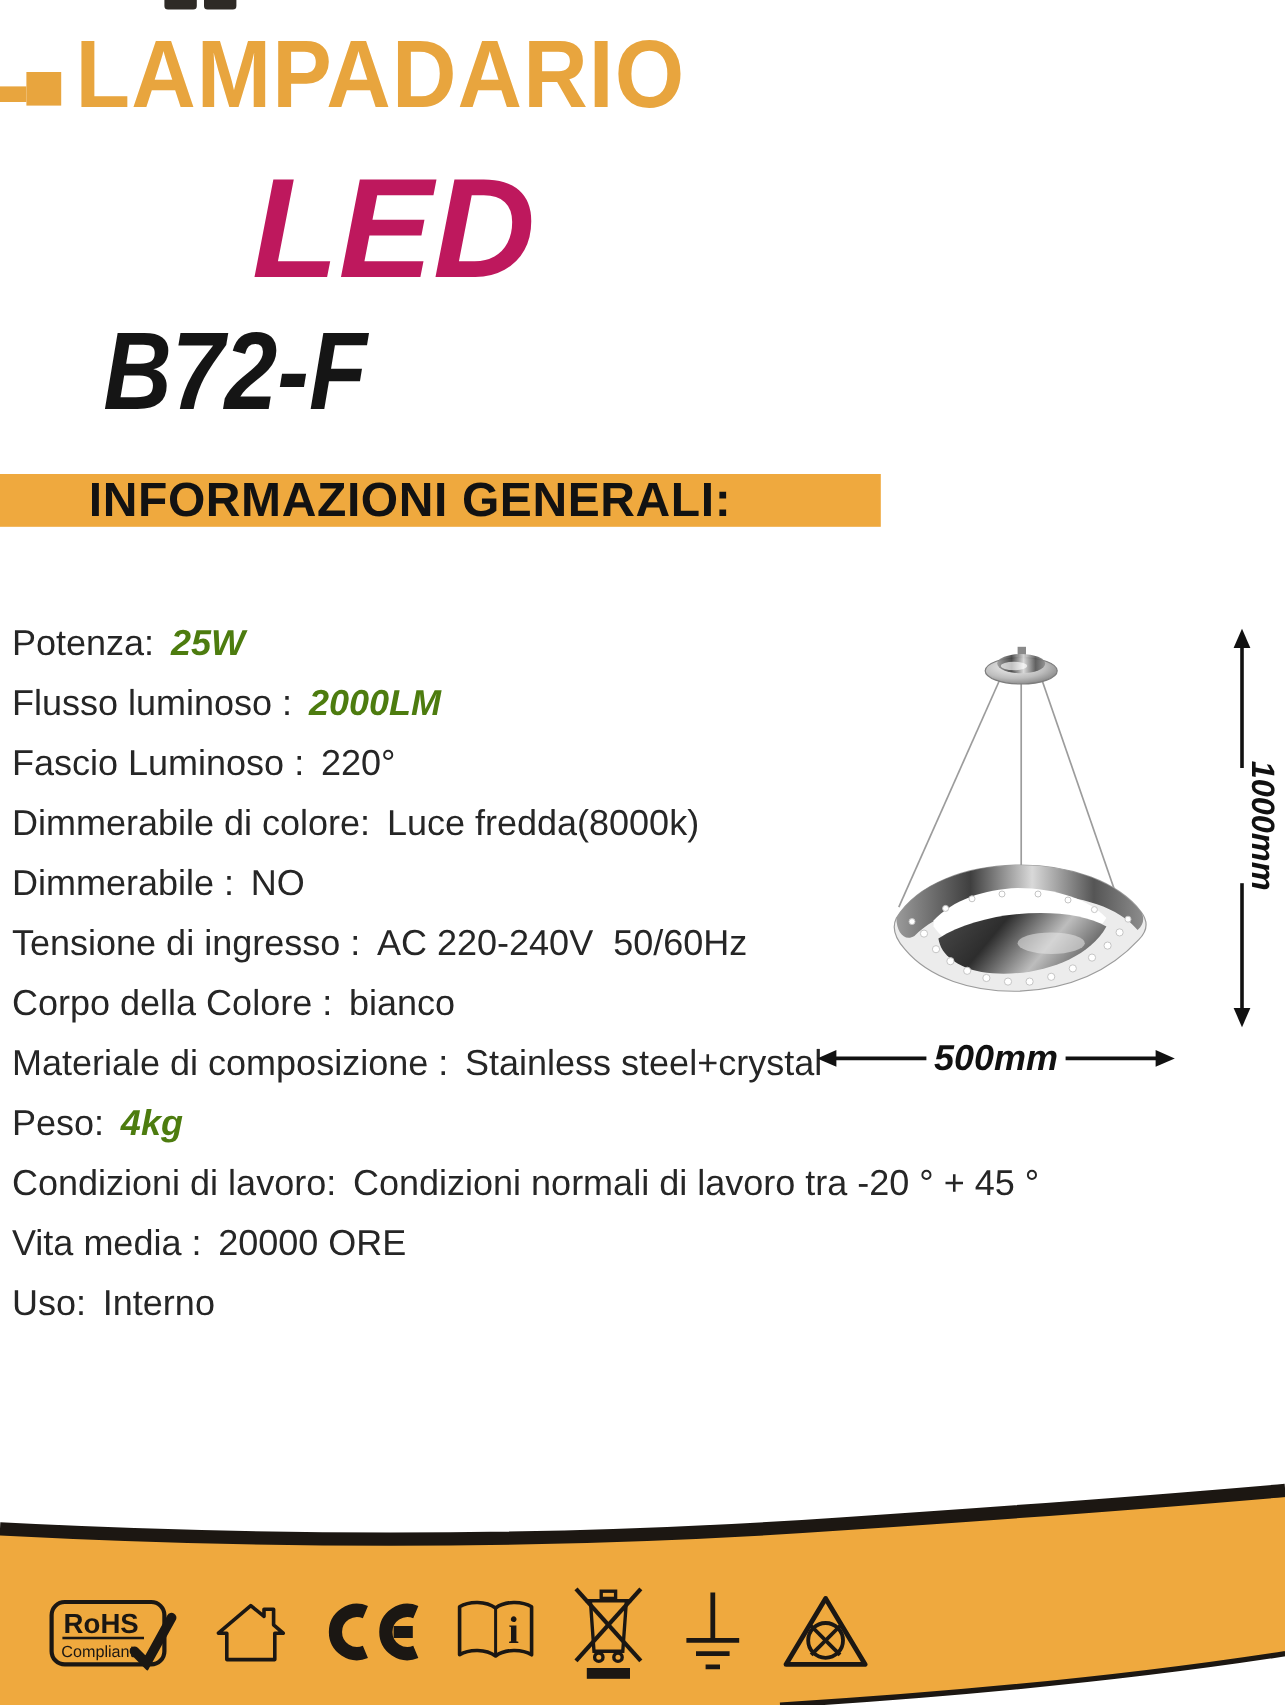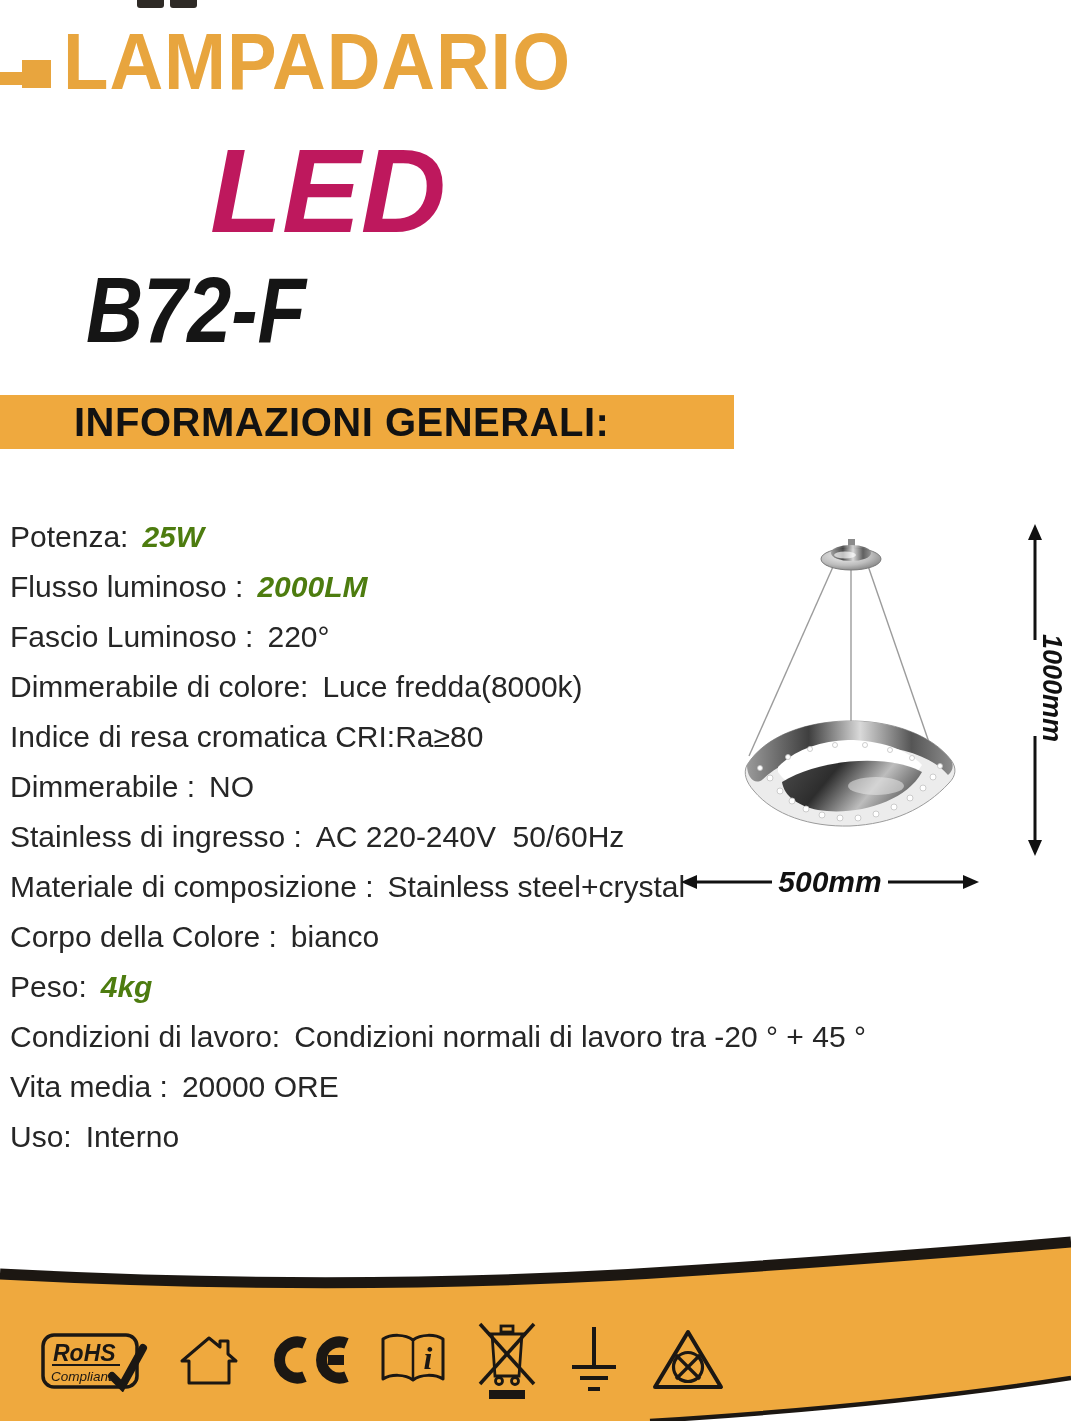--- a/index.html
+++ b/index.html
@@ -20,42 +20,42 @@
   }
   .subtitle{
     position:absolute;top:132px;left:210px;font-size:118px;font-weight:bold;font-style:italic;
     line-height:1;color:#be185d;white-space:nowrap;
   }
   .model{
     position:absolute;top:264px;left:86px;font-size:92px;font-weight:bold;font-style:italic;
     line-height:1;color:#151515;transform:scaleX(0.86);transform-origin:left top;white-space:nowrap;
   }
   .banner{
-    position:absolute;top:395px;left:0;width:734px;height:54px;background:#EFA93E;
+    position:absolute;top:395px;left:0;width:734px;height:44px;background:#EFA93E;
     display:flex;align-items:center;
   }
   .banner span{
     padding-left:74px;font-size:40px;font-weight:bold;color:#121212;letter-spacing:0.5px;
   }
   .specs{
     position:absolute;top:512px;left:10px;margin:0;padding:0;list-style:none;width:660px;
   }
   .specs li{
     height:50px;display:flex;align-items:center;font-size:30px;color:#262626;white-space:nowrap;
   }
   .specs .lbl{white-space:pre;}
   .specs .v{margin-left:14px;white-space:pre;}
   .specs .v.emph{font-weight:bold;font-style:italic;color:#4d7c0f;}
   .photo{position:absolute;top:460px;left:670px;width:360px;height:475px;}
   .dim-v{position:absolute;top:520px;left:1005px;}
   .dim-h{position:absolute;top:858px;left:675px;}
   .footer-band{position:absolute;top:1231px;left:0;width:1071px;height:190px;}
   .cert-row{
     position:absolute;top:1320px;left:40px;width:700px;height:80px;
-    display:flex;align-items:center;gap:26px;font-style:italic;
+    display:flex;align-items:center;gap:26px;
   }
   .cert-row svg{flex:0 0 auto;}
 </style>
 </head>
 <body>
 
 <div class="page">
 
   <div class="top-mark">
       <span></span>
@@ -86,38 +86,34 @@
       </li>
     <li>
         <span class="lbl">Fascio Luminoso :</span>
         <span class="v">220°</span>
       </li>
     <li>
         <span class="lbl">Dimmerabile di colore:</span>
         <span class="v">Luce fredda(8000k)</span>
       </li>
     <li>
-        <span class="lbl">Indice di resa cromatica CRI:Ra≥80</span>
-        <span class="v"></span>
-      </li>
-    <li>
         <span class="lbl">Dimmerabile :</span>
         <span class="v">NO</span>
       </li>
     <li>
-        <span class="lbl">Stainless di ingresso :</span>
+        <span class="lbl">Tensione di ingresso :</span>
         <span class="v">AC 220-240V  50/60Hz</span>
+      </li>
+    <li>
+        <span class="lbl">Corpo della Colore :</span>
+        <span class="v">bianco</span>
       </li>
     <li>
         <span class="lbl">Materiale di composizione :</span>
         <span class="v">Stainless steel+crystal</span>
-      </li>
-    <li>
-        <span class="lbl">Corpo della Colore :</span>
-        <span class="v">bianco</span>
       </li>
     <li>
         <span class="lbl">Peso:</span>
         <span class="v emph">4kg</span>
       </li>
     <li>
         <span class="lbl">Condizioni di lavoro:</span>
         <span class="v">Condizioni normali di lavoro tra -20 ° + 45 °</span>
       </li>
     <li>

